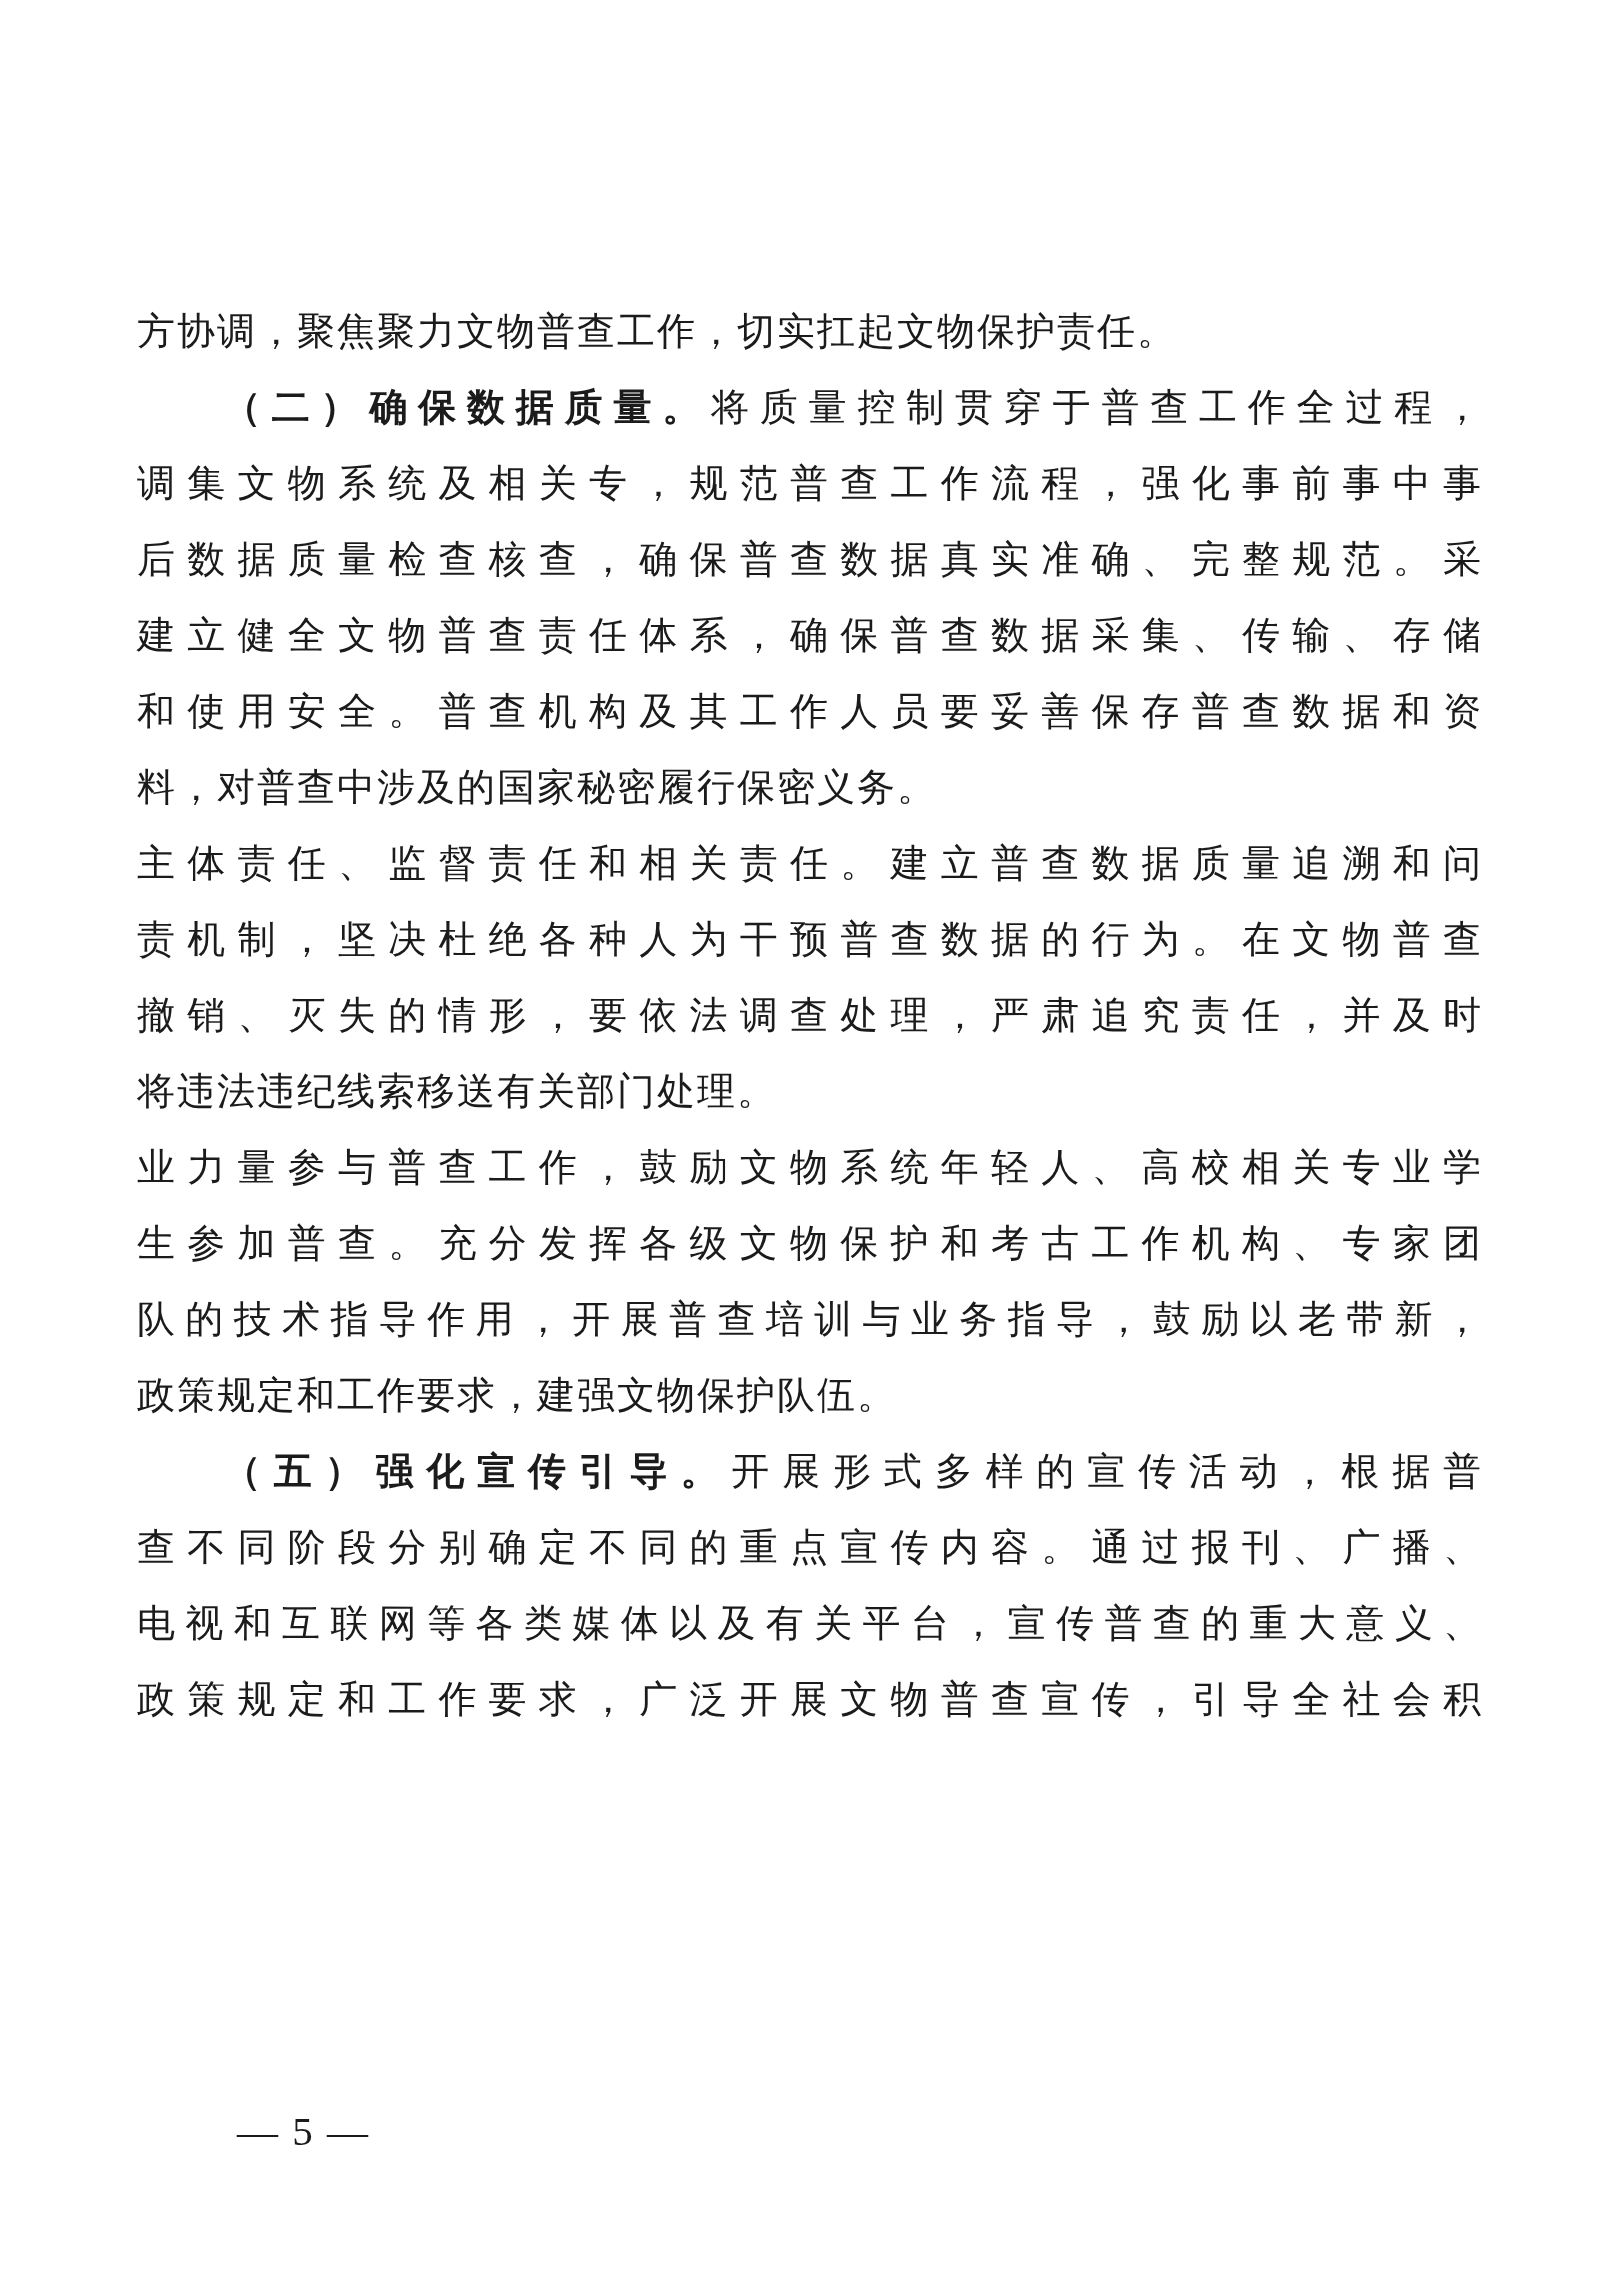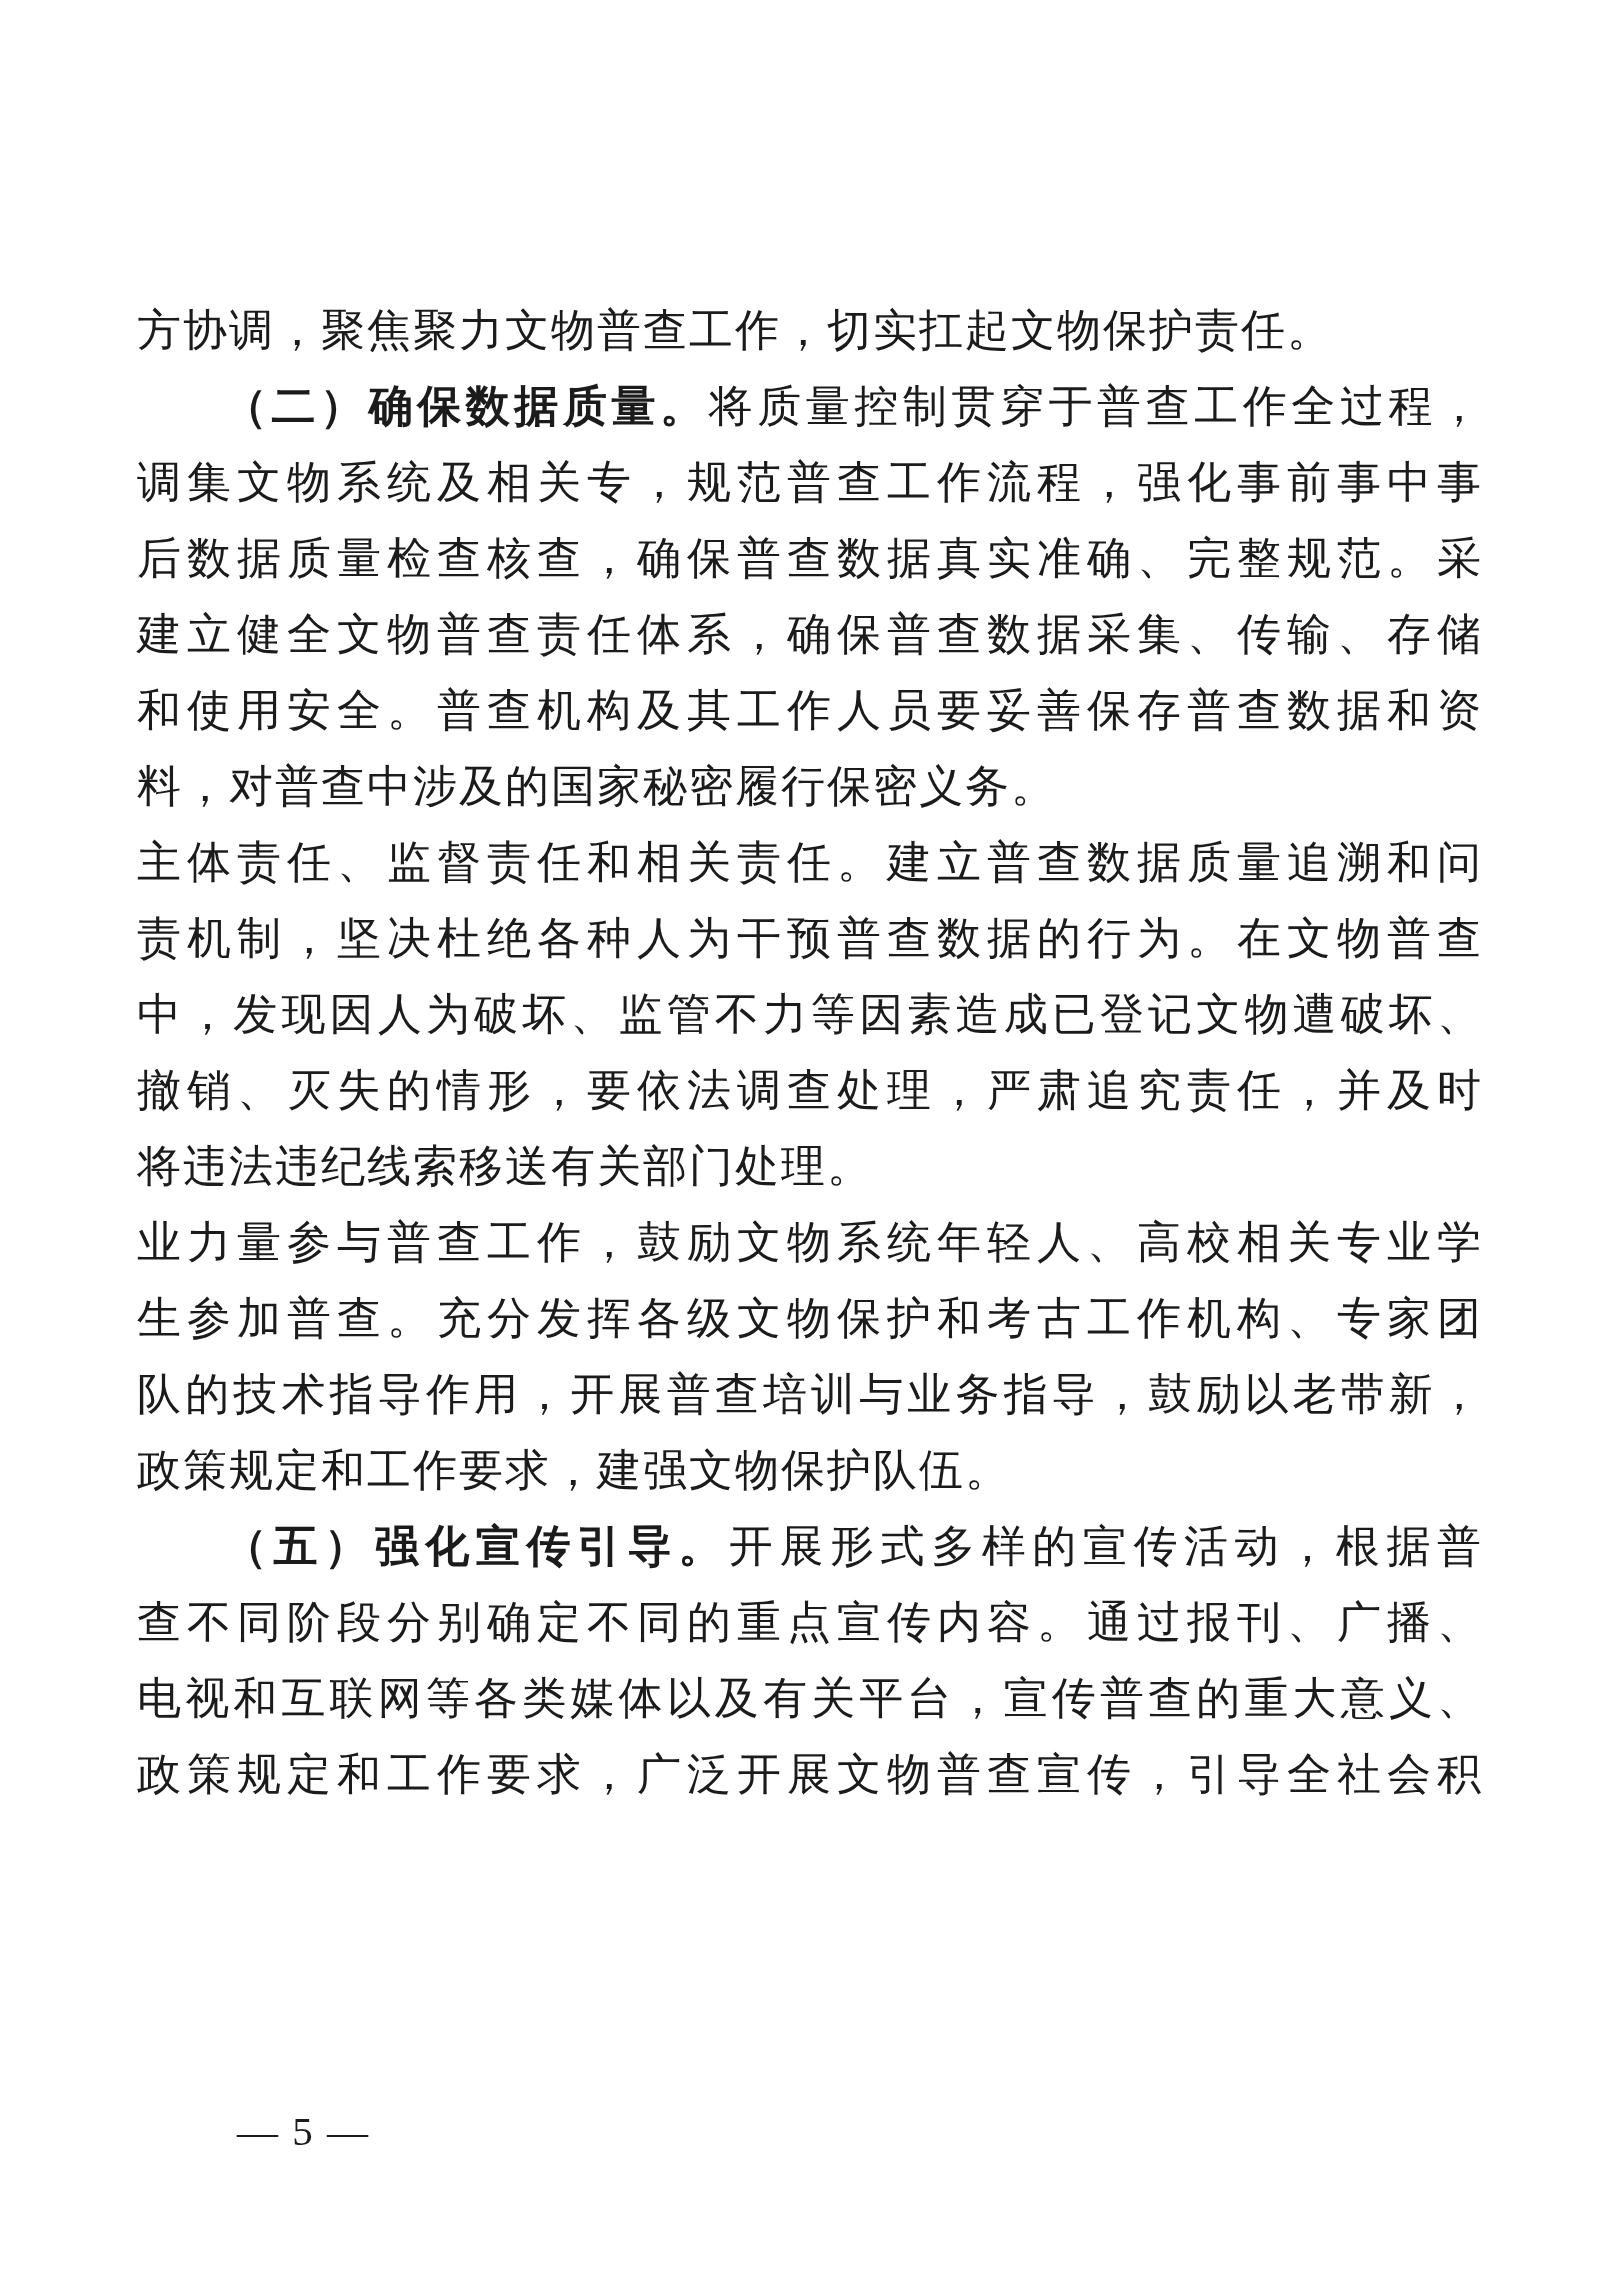--- a/index.html
+++ b/index.html
@@ -14,21 +14,21 @@
   }
   .textblock {
     position: absolute;
     left: 137px;
     top: 293px;
     width: 1346px;
   }
   .line {
     height: 76px;
     line-height: 76px;
-    font-size: 44px;
+    font-size: 38px;
     letter-spacing: 2px;
     text-align: justify;
     text-align-last: justify;
     text-justify: inter-character;
     color: #1b1b1b;
   }
   .line.last {
     text-align-last: left;
   }
   .line.indent {
@@ -55,21 +55,20 @@
   <div class="textblock">
     <div class="line last"><span>方协调，聚焦聚力文物普查工作，切实扛起文物保护责任。</span></div>
     <div class="line indent"><span class="head">（二）确保数据质量。</span><span>将质量控制贯穿于普查工作全过程，</span></div>
     <div class="line"><span>调集文物系统及相关专，规范普查工作流程，强化事前事中事</span></div>
     <div class="line"><span>后数据质量检查核查，确保普查数据真实准确、完整规范。采</span></div>
     <div class="line"><span>建立健全文物普查责任体系，确保普查数据采集、传输、存储</span></div>
     <div class="line"><span>和使用安全。普查机构及其工作人员要妥善保存普查数据和资</span></div>
     <div class="line last"><span>料，对普查中涉及的国家秘密履行保密义务。</span></div>
     <div class="line"><span>主体责任、监督责任和相关责任。建立普查数据质量追溯和问</span></div>
     <div class="line"><span>责机制，坚决杜绝各种人为干预普查数据的行为。在文物普查</span></div>
-    <div class="line"><span>中，发现因人为破坏、监管不力等因素造成已登记文物遭破坏、</span></div>
     <div class="line"><span>撤销、灭失的情形，要依法调查处理，严肃追究责任，并及时</span></div>
     <div class="line last"><span>将违法违纪线索移送有关部门处理。</span></div>
     <div class="line"><span>业力量参与普查工作，鼓励文物系统年轻人、高校相关专业学</span></div>
     <div class="line"><span>生参加普查。充分发挥各级文物保护和考古工作机构、专家团</span></div>
     <div class="line"><span>队的技术指导作用，开展普查培训与业务指导，鼓励以老带新，</span></div>
     <div class="line last"><span>政策规定和工作要求，建强文物保护队伍。</span></div>
     <div class="line indent"><span class="head">（五）强化宣传引导。</span><span>开展形式多样的宣传活动，根据普</span></div>
     <div class="line"><span>查不同阶段分别确定不同的重点宣传内容。通过报刊、广播、</span></div>
     <div class="line"><span>电视和互联网等各类媒体以及有关平台，宣传普查的重大意义、</span></div>
     <div class="line"><span>政策规定和工作要求，广泛开展文物普查宣传，引导全社会积</span></div>

